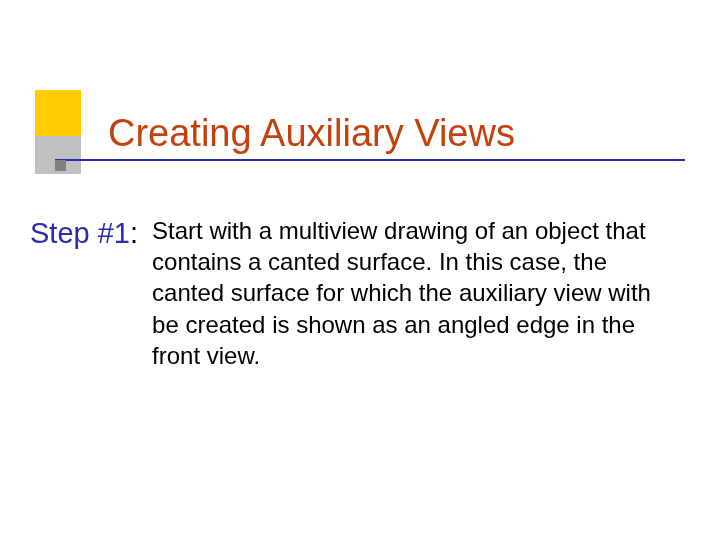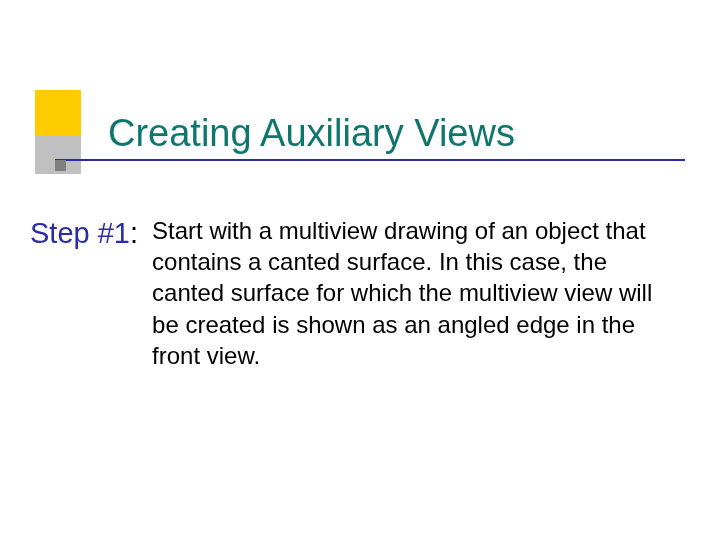--- a/index.html
+++ b/index.html
@@ -5,21 +5,21 @@
   * { margin: 0; padding: 0; box-sizing: border-box; }
   html, body { width: 720px; height: 540px; background: #ffffff; font-family: Arial, Helvetica, sans-serif; overflow: hidden; }
 
   .slide { position: relative; width: 720px; height: 540px; }
 
   
   .title-wrap { position: absolute; left: 0; top: 90px; width: 720px; }
   .yellow-box { position: absolute; left: 35px; top: 0; width: 46px; height: 46px; background: #ffcc00; }
   .gray-box { position: absolute; left: 35px; top: 46px; width: 46px; height: 38px; background: #c0c0c0; }
   .title-bar { position: absolute; left: 55px; right: 35px; top: 22px; }
-  .title-text { font-size: 38px; color: #0f766e; font-weight: 400; padding-left: 53px; padding-bottom: 2px; }
+  .title-text { font-size: 38px; color: #c2410c; font-weight: 400; padding-left: 53px; padding-bottom: 2px; }
   .title-underline { height: 0; border-bottom: 2px solid #2a2aaa; margin-top: 2px; }
   .small-box { position: absolute; left: 55px; top: 70px; width: 11px; height: 11px; background: #808080; }
 
   
   .body-wrap { position: absolute; left: 30px; top: 215px; width: 660px; color: #000; }
   .body-row { display: flex; }
   .step-label { font-size: 29px; line-height: 1.3; white-space: nowrap; }
   .step-label .num { color: #2a2aaa; }
   .step-label .colon { color: #000; }
   .body-text { font-size: 24px; line-height: 1.3; margin-left: 14px; max-width: 525px; color:#000; }
@@ -35,17 +35,17 @@
     <div class="title-bar">
       <div class="title-text">Creating Auxiliary Views</div>
       <div class="title-underline"></div>
     </div>
     <div class="small-box"></div>
   </div>
 
   <div class="body-wrap">
     <div class="body-row">
       <div class="step-label"><span class="num">Step #1</span><span class="colon">:</span></div>
-      <div class="body-text">Start with a multiview drawing of an object that contains a canted surface. In this case, the canted surface for which the multiview view will be created is shown as an angled edge in the front view.</div>
+      <div class="body-text">Start with a multiview drawing of an object that contains a canted surface. In this case, the canted surface for which the auxiliary view with be created is shown as an angled edge in the front view.</div>
     </div>
   </div>
 
 </div>
 
 </body></html>

